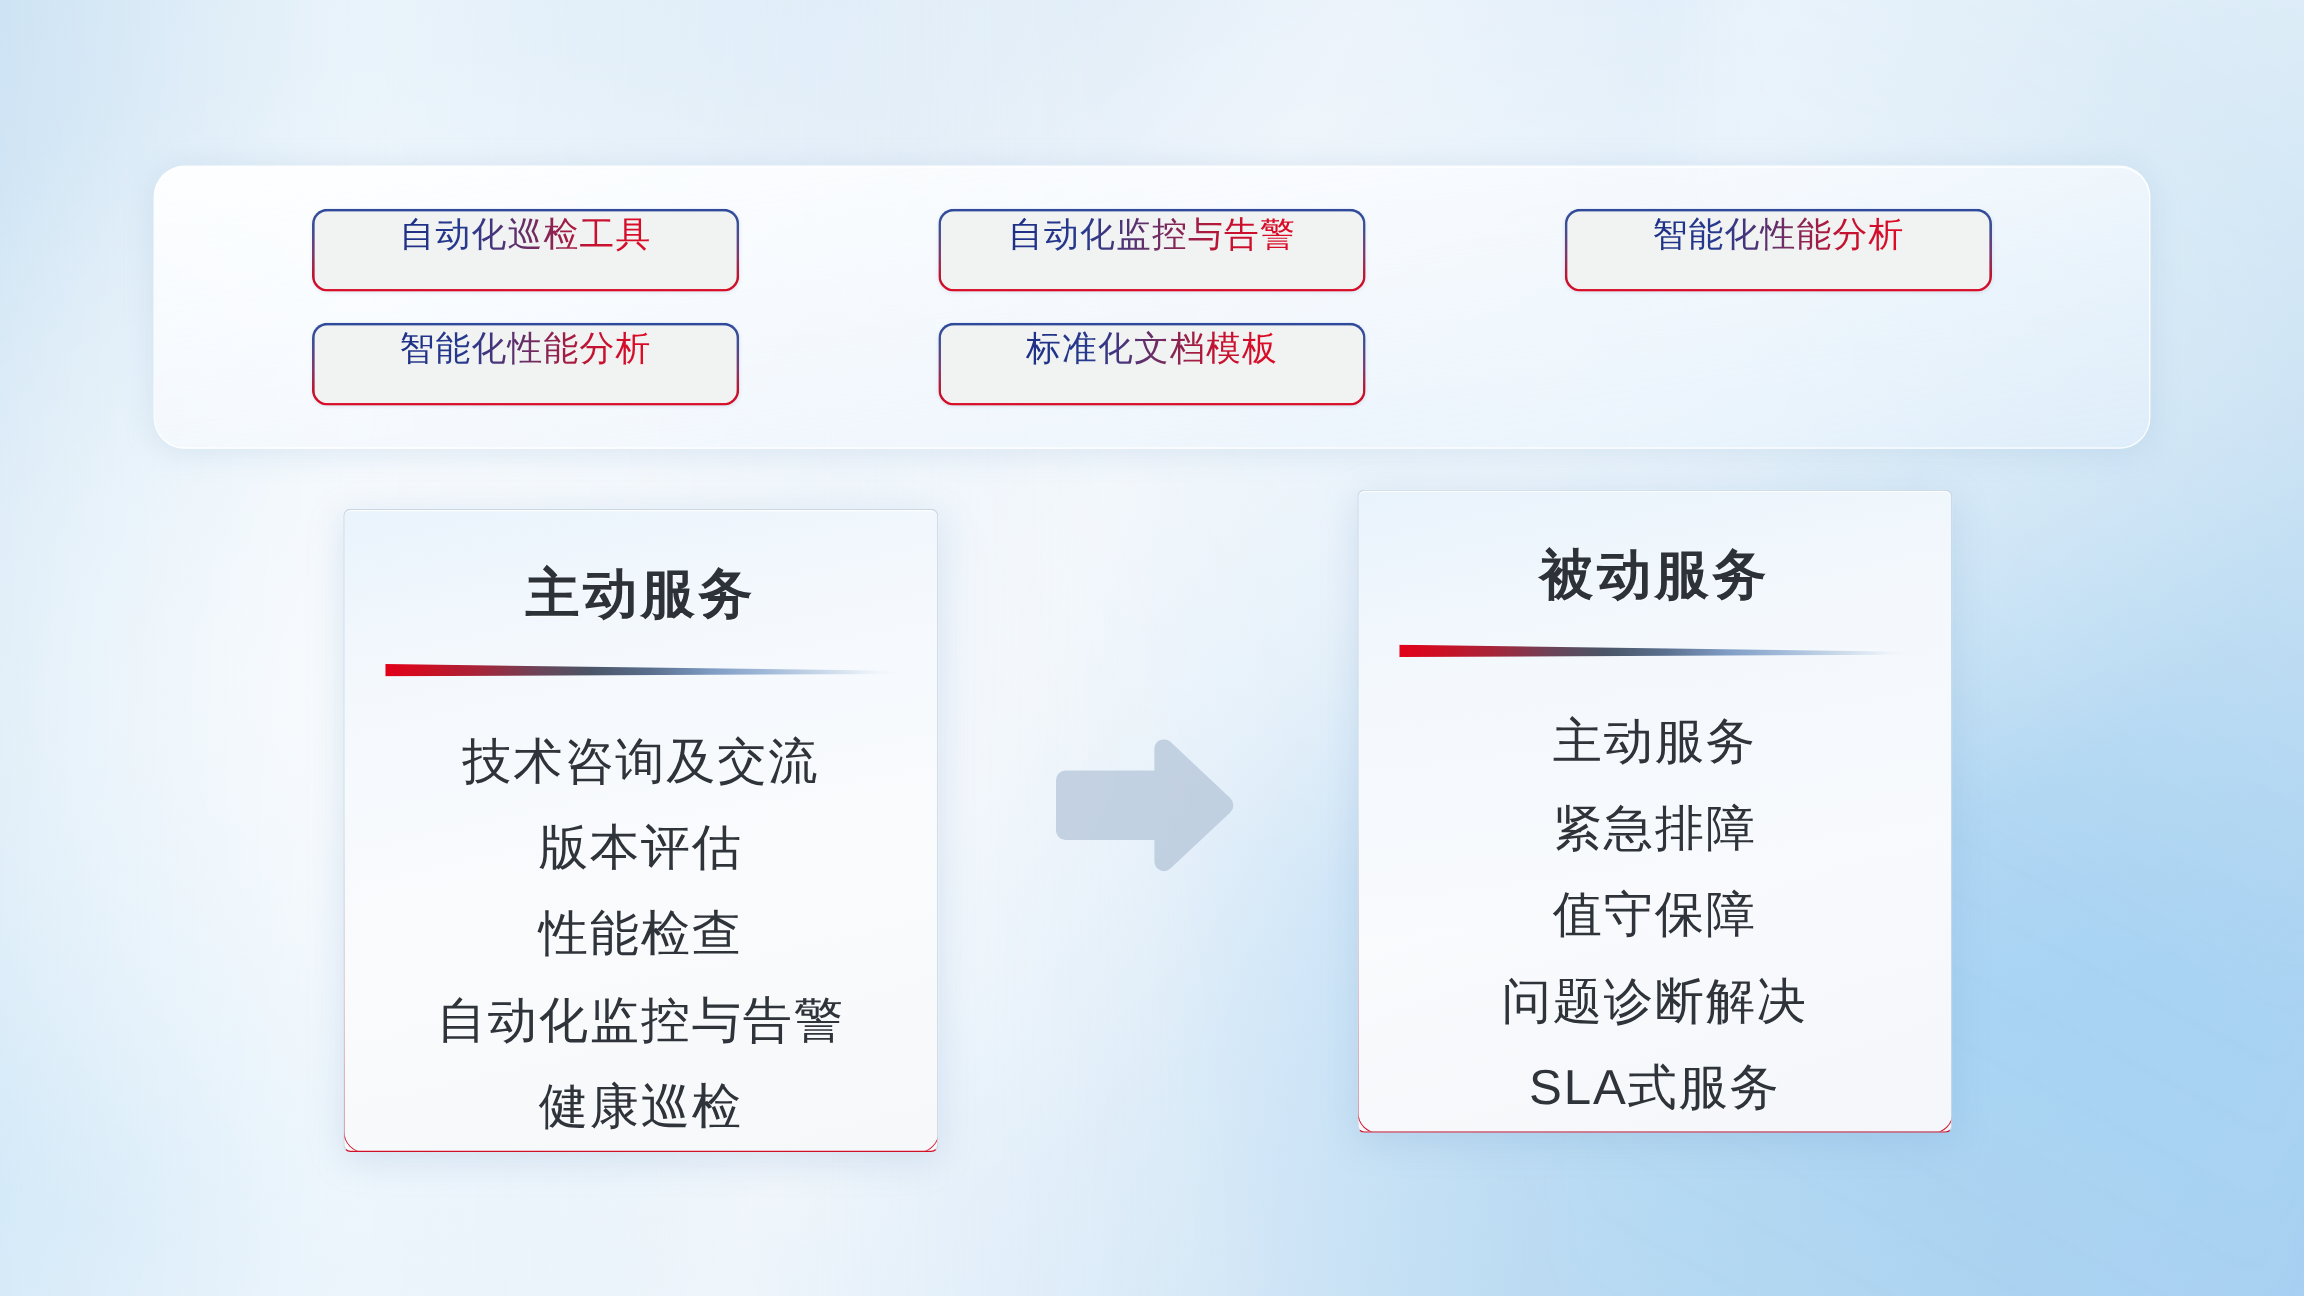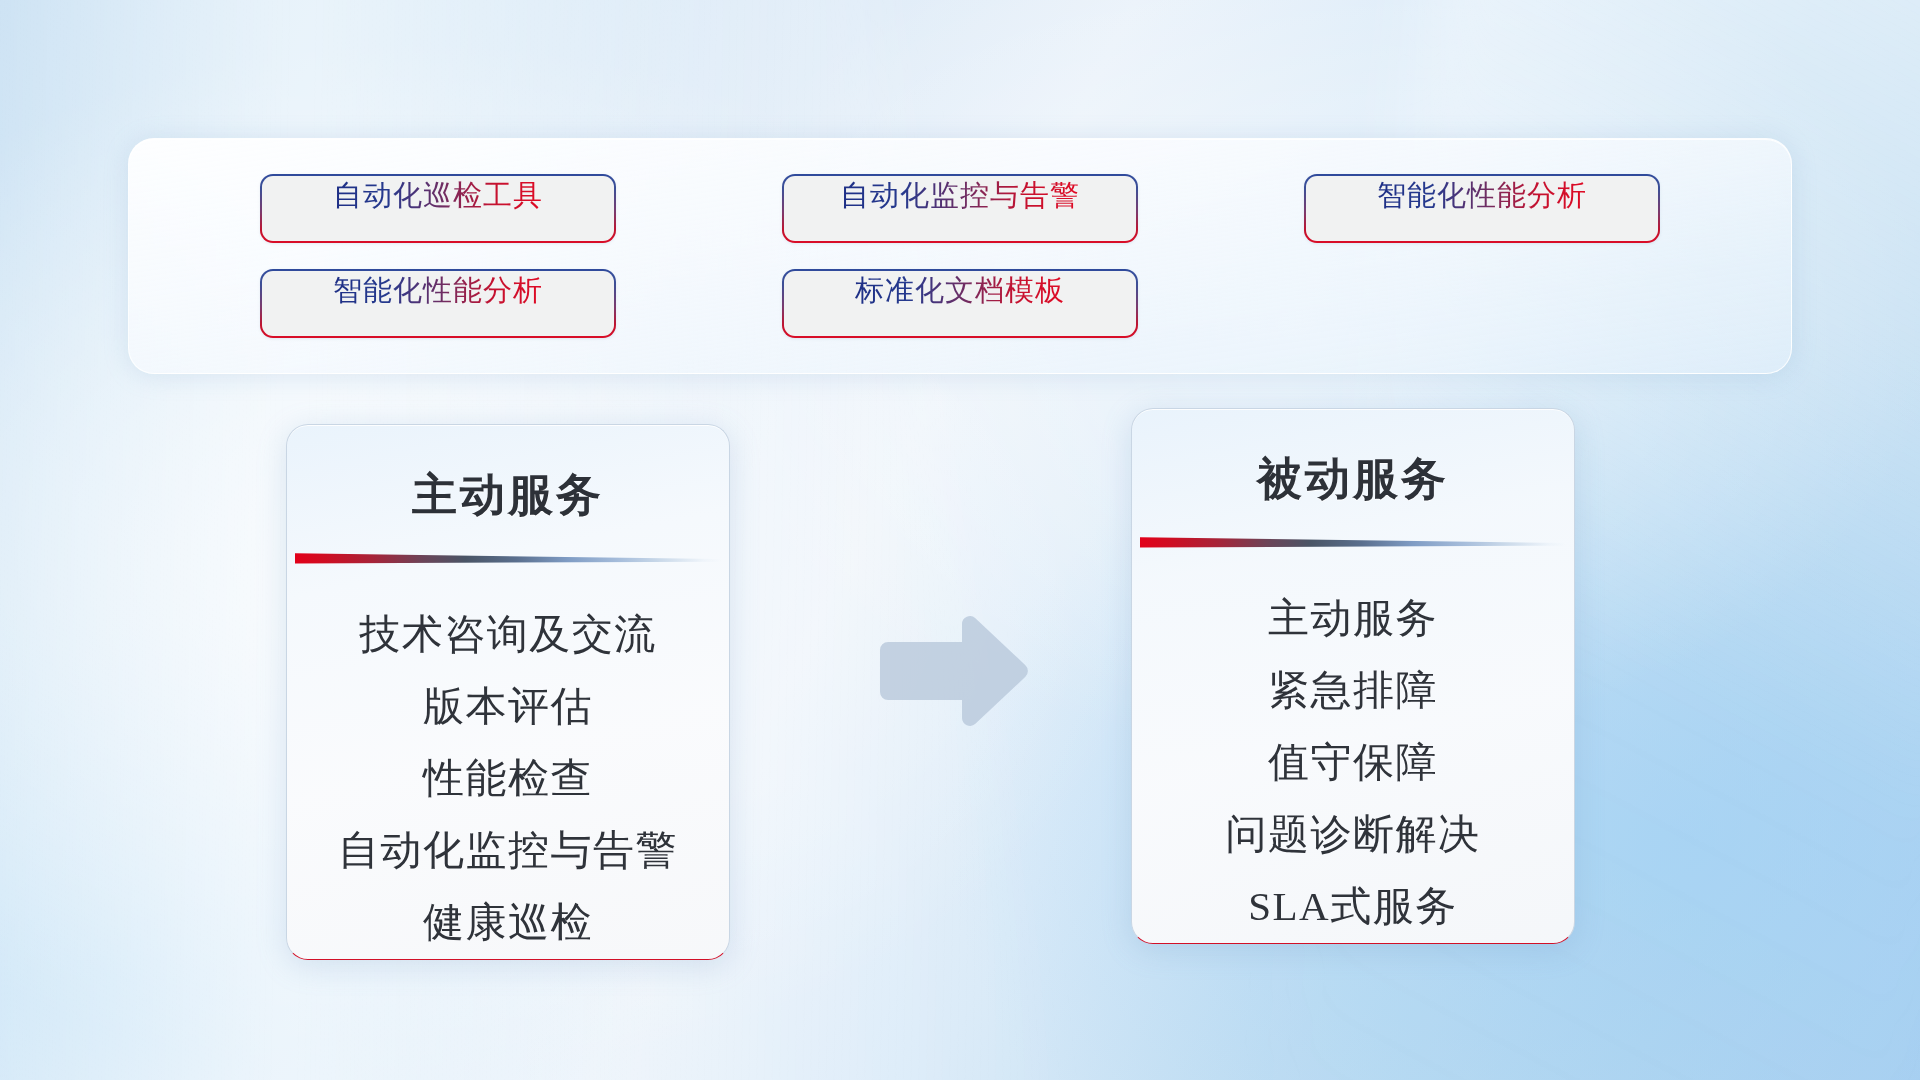--- a/index.html
+++ b/index.html
@@ -92,28 +92,27 @@
     background:linear-gradient(90deg,#1e2f86 0%,#263a8e 26%,#6e2d63 52%,#c41230 76%,#e00a24 100%);
     -webkit-background-clip:text;
     background-clip:text;
     color:transparent;
     -webkit-text-fill-color:transparent;
   }
 
   
   .card{
     position:absolute;
-    width:444px; height:536px;
-    border-radius:22px;
+    width:496px; height:536px;
+    border-radius:6px;
     background:linear-gradient(168deg, rgba(233,243,252,.95) 0%, rgba(245,249,253,.96) 28%, rgba(250,251,253,.97) 60%, rgba(247,248,250,.97) 100%);
     border:1.5px solid #c9d6e4;
     border-bottom-color:#d21028;
     box-shadow:0 6px 30px rgba(110,150,195,.22), inset 0 1px 0 rgba(255,255,255,.9);
     overflow:hidden;
-    font-family:Liberation Serif, serif;
   }
   .card::after{
     content:"";
     position:absolute; left:-1.5px; right:-1.5px; bottom:-1.5px; top:46%;
     border-radius:0 0 18px 18px;
     border:1.5px solid transparent;
     border-top:none;
     background:linear-gradient(180deg, rgba(210,16,40,0) 0%, rgba(210,16,40,.35) 55%, rgba(210,16,40,.95) 100%) border-box;
     -webkit-mask:linear-gradient(#000 0 0) padding-box, linear-gradient(#000 0 0);
     -webkit-mask-composite:xor;

